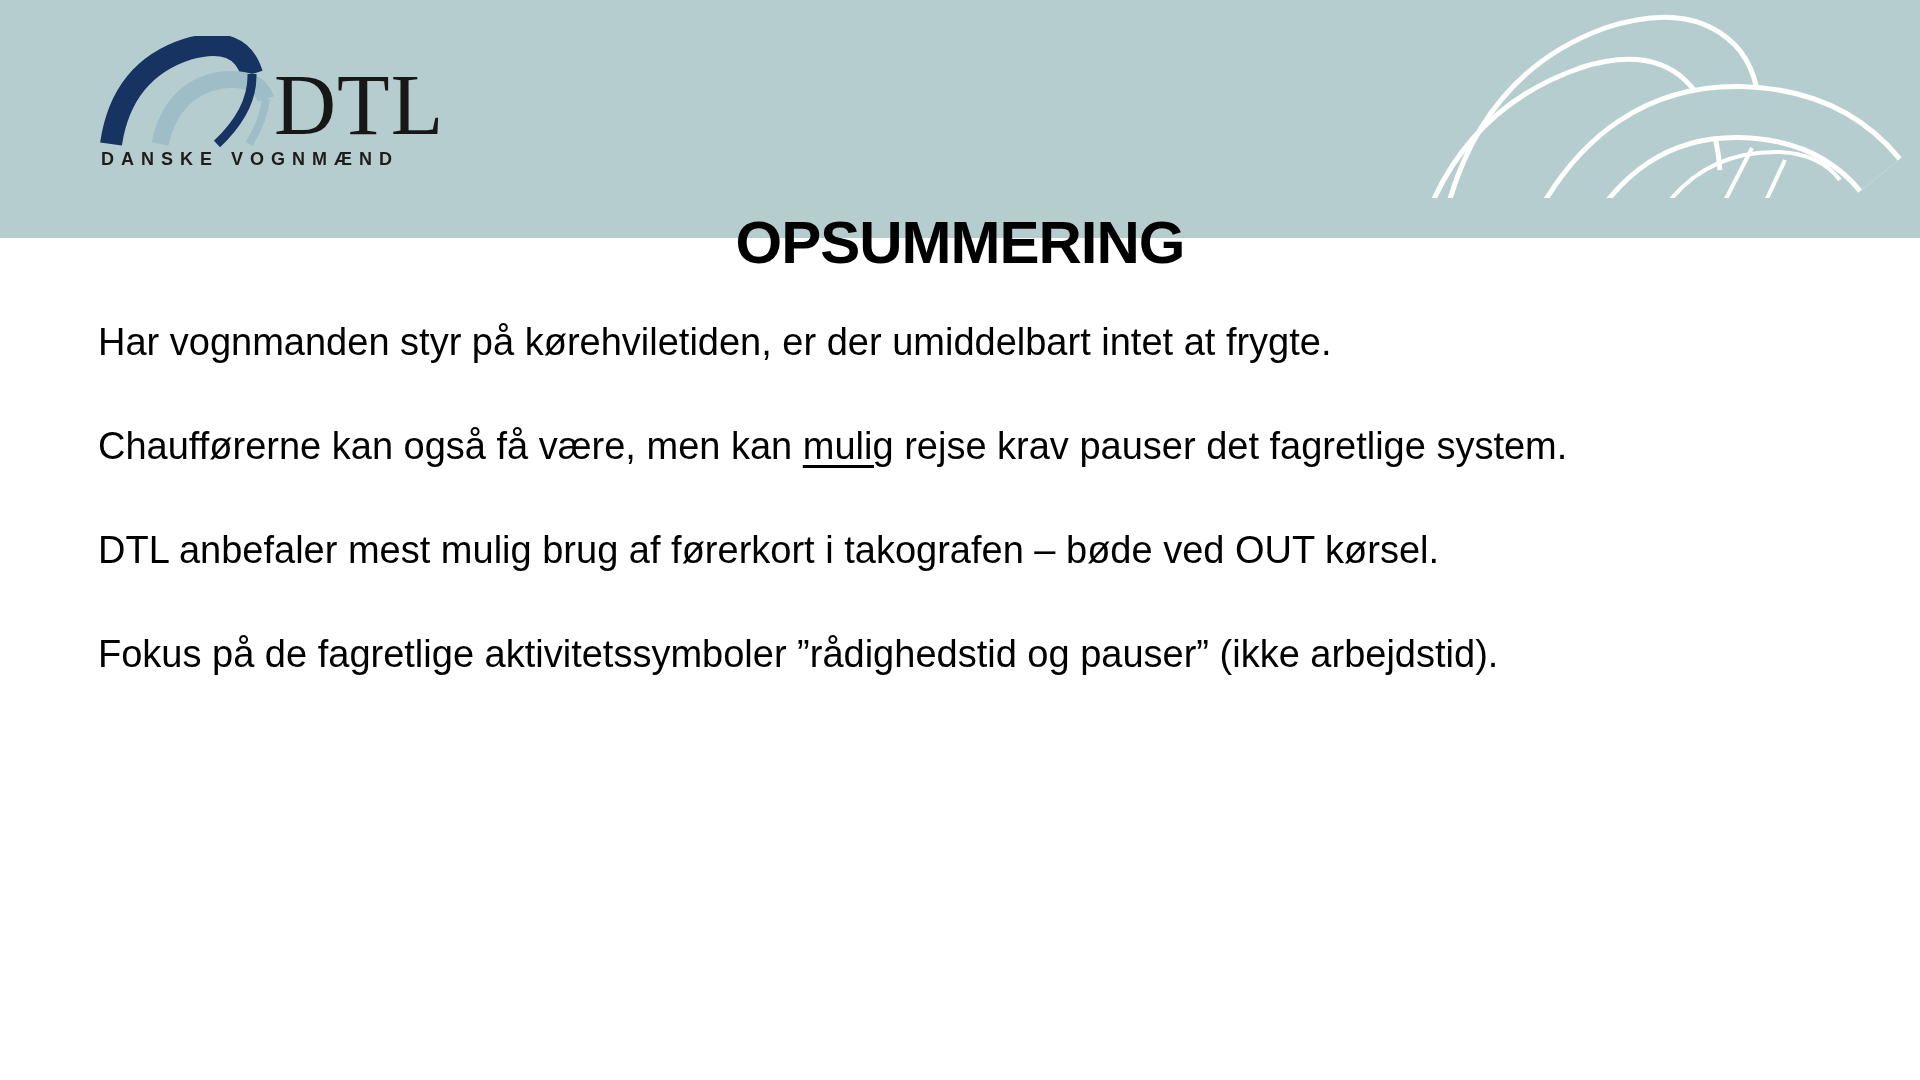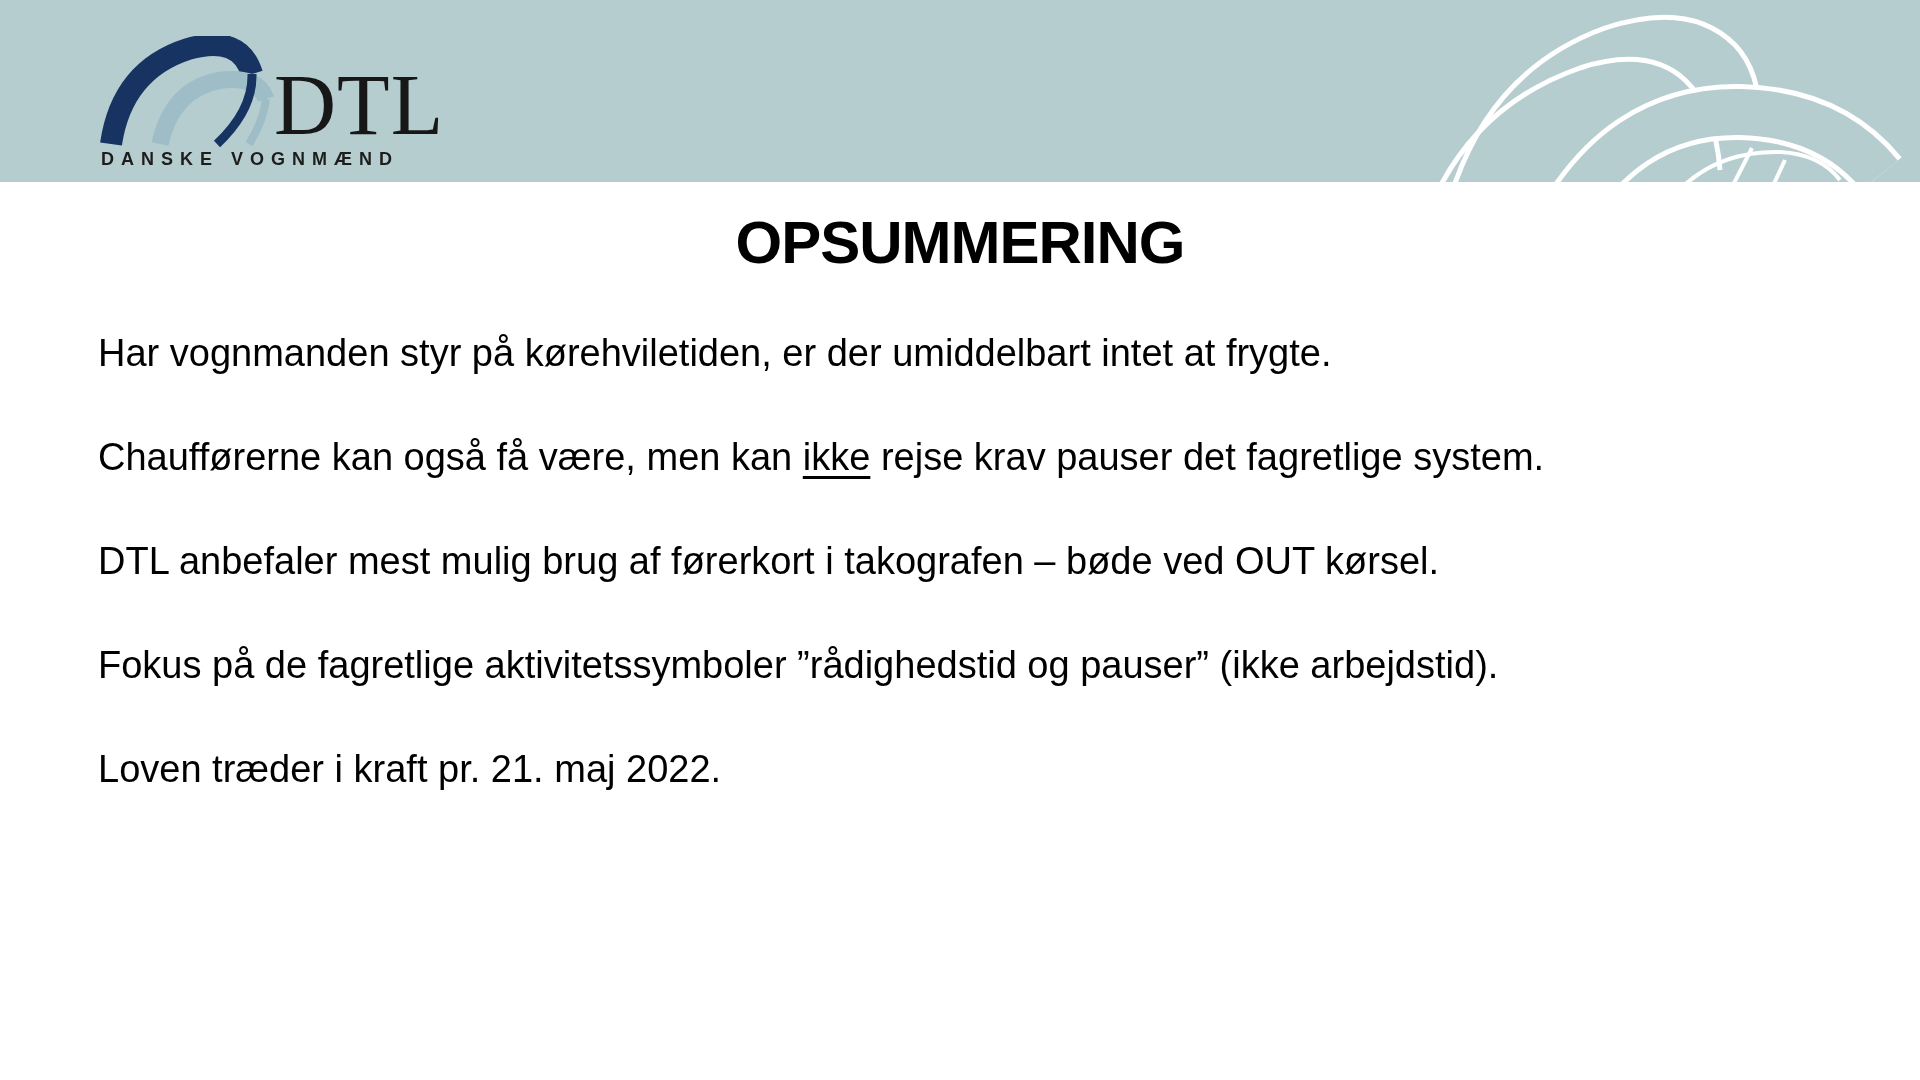--- a/index.html
+++ b/index.html
@@ -2,21 +2,21 @@
 <html lang="da"><head>
 <meta charset="utf-8">
 <style>
   html,body{margin:0;padding:0;background:#fff;}
   .slide{
     position:relative;width:1920px;height:1080px;overflow:hidden;background:#ffffff;
     font-family:"Liberation Sans", sans-serif;color:#000;
   }
   
   .band{
-    position:absolute;left:0;top:0;width:1920px;height:182px;
+    position:absolute;left:0;top:0;width:1920px;height:238px;
     background:#b6cdd0;overflow:hidden;
   }
   .logo{position:absolute;left:0;top:0;width:500px;height:198px;}
   .logo-arcs{position:absolute;left:100px;top:36px;}
   .logo-acronym{
     position:absolute;left:274px;top:62px;
     font-family:"Liberation Serif", serif;font-size:86px;line-height:1;
     letter-spacing:1px;color:#171717;
   }
   .logo-sub{
@@ -25,21 +25,21 @@
   }
   .swirl{position:absolute;right:0;top:0;}
   
   .title{
     position:absolute;left:0;top:208px;width:1920px;margin:0;
     text-align:center;font-size:60px;font-weight:700;letter-spacing:-1px;color:#000;
   }
   
   .content{
     position:absolute;left:98px;top:318px;width:1700px;
-    font-size:38px;line-height:48px;color:#000;margin-top:11px;
+    font-size:38px;line-height:48px;color:#000;
   }
   .content p{margin:0 0 56px 0;}
   .u{text-decoration:underline;text-decoration-thickness:3px;text-underline-offset:6px;}
 </style>
 </head>
 <body>
 
 <div class="slide">
 
   <header class="band">
@@ -71,19 +71,18 @@
       <span class="logo-acronym">DTL</span>
       <div class="logo-sub">DANSKE VOGNMÆND</div>
     </div>
 
   </header>
 
   <h1 class="title">OPSUMMERING</h1>
 
   <main class="content">
     <p>Har vognmanden styr på kørehviletiden, er der umiddelbart intet at frygte.</p>
-    <p><span>Chaufførerne kan også få være, men kan </span><span class="u">ikke</span><span> rejse krav pauser det fagretlige system.</span></p>
+    <p><span>Chaufførerne kan også få være, men kan </span><span class="u">mulig</span><span> rejse krav pauser det fagretlige system.</span></p>
     <p>DTL anbefaler mest mulig brug af førerkort i takografen – bøde ved OUT kørsel.</p>
     <p>Fokus på de fagretlige aktivitetssymboler ”rådighedstid og pauser” (ikke arbejdstid).</p>
-    <p>Loven træder i kraft pr. 21. maj 2022.</p>
   </main>
 
 </div>
 
 </body></html>

